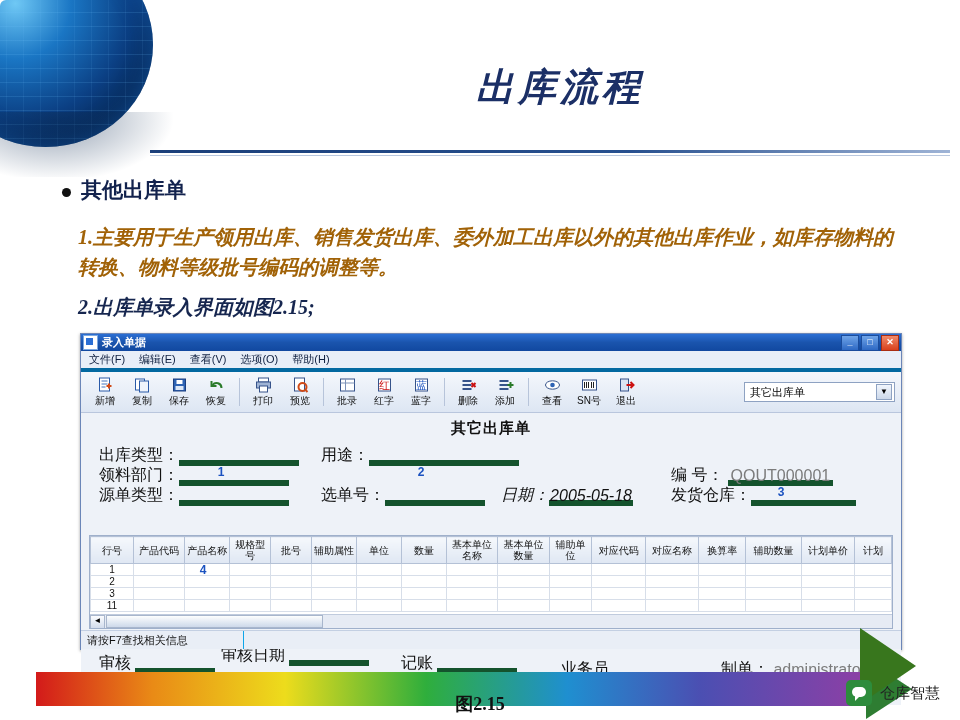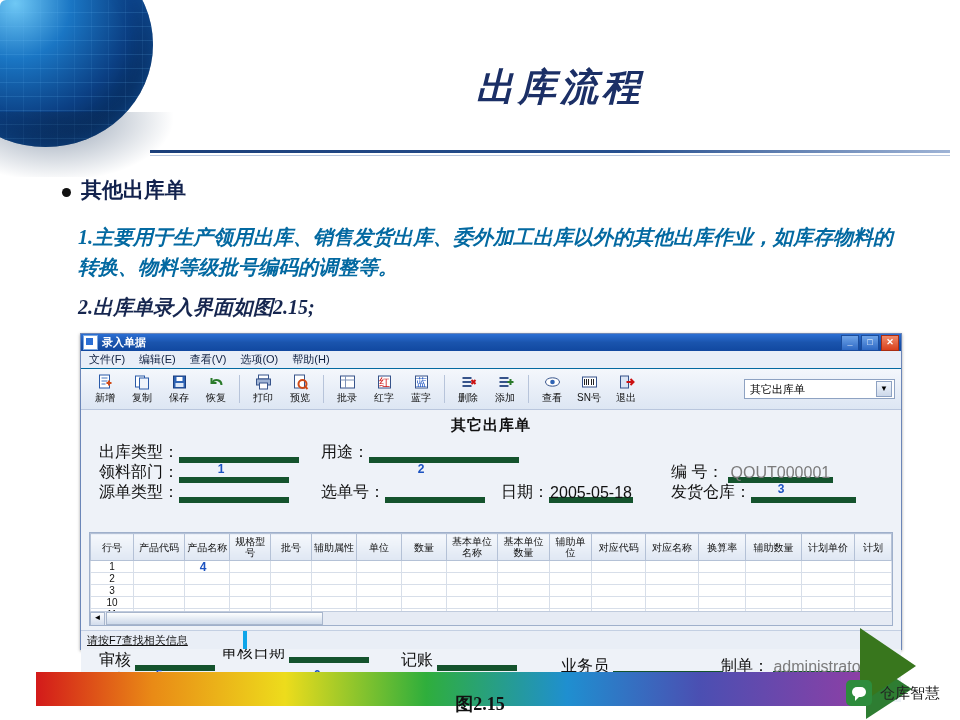--- a/index.html
+++ b/index.html
@@ -46,21 +46,21 @@
     position:absolute;left:62px;top:176px;font-family:"Liberation Serif", serif;
     font-size:21px;font-weight:bold;color:#12224d;
   }
   .bullet-dot{
     display:inline-block;width:9px;height:9px;border-radius:50%;background:#111;margin-right:10px;
     vertical-align:middle;
   }
   .para1{
     position:absolute;left:78px;top:222px;width:830px;
     font-family:"Liberation Serif", serif;
-    font-size:20px;font-weight:bold;font-style:italic;color:#0369a1;line-height:30px;
+    font-size:20px;font-weight:bold;font-style:italic;color:#a16207;line-height:30px;
   }
   .para2{
     position:absolute;left:78px;top:294px;width:830px;
     font-family:"Liberation Serif", serif;
     font-size:20px;font-weight:bold;font-style:italic;color:#16264f;
   }
   .fig-caption{
     position:absolute;left:0;top:692px;width:960px;text-align:center;
     font-family:"Liberation Serif", serif;font-size:18px;font-weight:bold;color:#111;
   }
@@ -104,21 +104,21 @@
     display:flex;align-items:center;padding:0 2px;color:#fff;font-size:11px;font-weight:bold;
   }
   .tb-icon{width:13px;height:13px;background:#fff;border:1px solid #7aa7e0;margin-right:4px;position:relative;}
   .tb-icon:after{content:"";position:absolute;left:2px;top:2px;width:7px;height:7px;background:#2b6fd4;}
   .tb-title{flex:1;}
   .tb-btns{display:flex;gap:2px;}
   .tb-btn{width:16px;height:14px;background:linear-gradient(to bottom,#6fa4e8,#2d68c4);
     border:1px solid #1b4c9c;color:#fff;font-size:9px;line-height:13px;text-align:center;}
   .tb-btn.close{background:linear-gradient(to bottom,#f08a6a,#d8401c);border-color:#a92d12;}
   .menubar{
-    height:17px;background:#e8eef8;border-bottom:1px solid #0369a1;
+    height:17px;background:#e8eef8;border-bottom:4px solid #0369a1;
     display:flex;align-items:center;gap:14px;padding:0 8px;font-size:11px;color:#102040;
   }
   .toolbar{
     height:36px;background:linear-gradient(to bottom,#f4f7fc,#dde6f3);
     border-bottom:1px solid #b9c6dd;display:flex;align-items:center;padding:2px 6px;gap:1px;
   }
   .tool{
     min-width:30px;padding:1px 3px;display:flex;flex-direction:column;align-items:center;
     font-size:10px;color:#111;cursor:default;
   }
@@ -156,21 +156,21 @@
   .hs-btn{width:13px;height:12px;background:linear-gradient(to bottom,#fbfcfe,#d2dcec);border:1px solid #a8b6cc;
     font-size:8px;line-height:10px;text-align:center;}
   .hs-thumb{height:11px;width:215px;margin-left:1px;background:linear-gradient(to bottom,#fdfefe,#cdd9ea);
     border:1px solid #a8b6cc;}
   .footer{position:relative;height:60px;background:#eef2f8;}
   .status{
     position:absolute;left:0;bottom:0;width:100%;height:18px;background:#e9eef6;border-top:1px solid #c3cfe2;
     display:flex;align-items:center;font-size:11px;color:#111;
   }
   .status .cell{padding:0 6px;height:100%;display:flex;align-items:center;}
-  .status .cell.b{border-right:4px solid #0ea5e9;min-width:150px;text-decoration:underline;}
+  .status .cell.b{border-right:1px solid #0ea5e9;min-width:150px;}
   .grey{color:#7b7b7b;}
 </style>
 </head>
 <body>
 
 <div id="slide">
 
   <div class="globe-wrap">
     <div class="globe"></div>
     <div class="globe-shadow"></div>
@@ -342,21 +342,21 @@
         <span class="ul grey" style="width:105px;text-align:center;">QOUT000001</span>
       </div>
 
       <div class="fld" style="left:18px;top:72px;">
         <span class="lbl">源单类型：</span><span class="ul" style="width:110px;"></span>
       </div>
       <div class="fld" style="left:240px;top:72px;">
         <span class="lbl">选单号：</span><span class="ul" style="width:100px;"></span>
       </div>
       <span class="num" style="position:absolute;left:330px;top:52px;width:20px;">2</span>
-      <div class="fld" style="left:420px;top:72px;">
+      <div class="fld" style="left:420px;top:72px;font-style:italic;">
         <span class="lbl">日期：</span><span class="ul" style="width:84px;text-align:center;">2005-05-18</span>
       </div>
       <div class="fld" style="left:590px;top:72px;">
         <span class="lbl">发货仓库：</span><span class="ul" style="width:105px;"></span>
       </div>
       <span class="num" style="position:absolute;left:690px;top:72px;width:20px;">3</span>
     </div>
 
     <div class="grid-wrap">
       <table class="grid">
@@ -431,39 +431,20 @@
               <td></td>
               <td></td>
               <td></td>
               <td></td>
               <td></td>
               <td></td>
               <td></td>
               <td></td>
             </tr>
         <tr>
-              <td class="rowno">10</td>
-              <td></td>
-              <td></td>
-              <td></td>
-              <td></td>
-              <td></td>
-              <td></td>
-              <td></td>
-              <td></td>
-              <td></td>
-              <td></td>
-              <td></td>
-              <td></td>
-              <td></td>
-              <td></td>
-              <td></td>
-              <td></td>
-            </tr>
-        <tr>
               <td class="rowno">11</td>
               <td></td>
               <td></td>
               <td></td>
               <td></td>
               <td></td>
               <td></td>
               <td></td>
               <td></td>
               <td></td>

